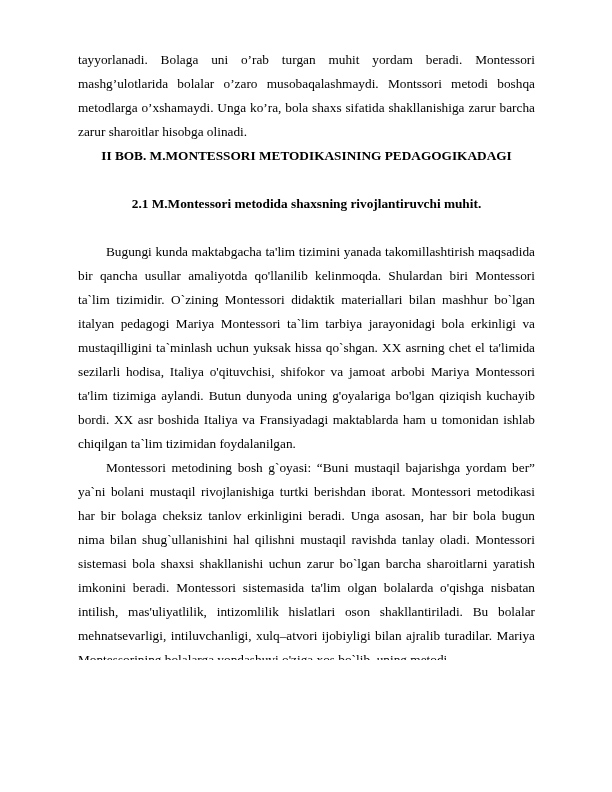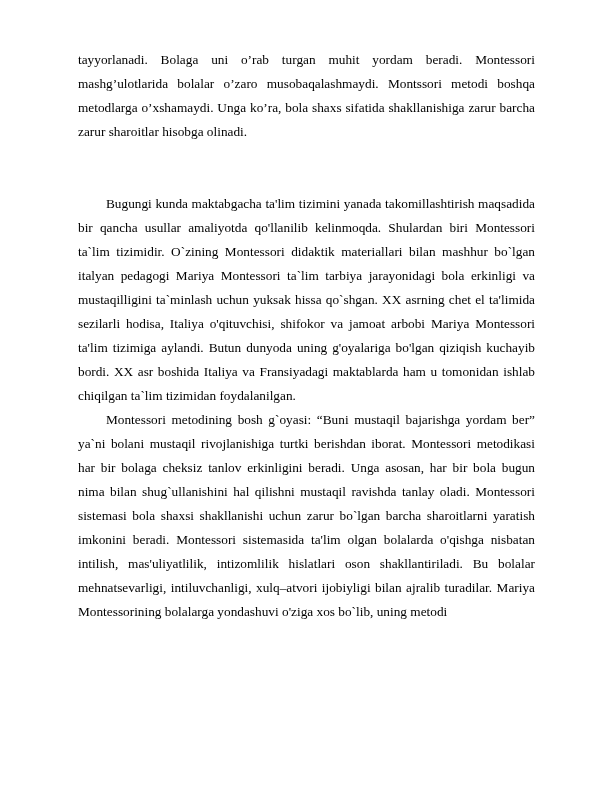--- a/index.html
+++ b/index.html
@@ -65,24 +65,26 @@
 </style>
 </head>
 <body>
 
 <div class="page">
 
   <div class="content">
 
     <p class="body-par no-indent">tayyorlanadi. Bolaga uni o’rab turgan muhit yordam beradi. Montessori mashg’ulotlarida bolalar o’zaro musobaqalashmaydi. Montssori metodi boshqa metodlarga o’xshamaydi. Unga ko’ra, bola shaxs sifatida shakllanishiga zarur barcha zarur sharoitlar hisobga olinadi.</p>
 
+    <h1 class="chapter-heading">II BOB. M.MONTESSORI METODIKASINING PEDAGOGIKADAGI</h1>
 
 
     <div class="spacer-line"></div>
 
+    <h2 class="section-heading">2.1 M.Montessori metodida shaxsning rivojlantiruvchi muhit.</h2>
 
     <div class="spacer-line"></div>
 
     <p class="body-par">Bugungi kunda maktabgacha ta'lim tizimini yanada takomillashtirish maqsadida bir qancha usullar amaliyotda qo'llanilib kelinmoqda. Shulardan biri Montessori ta`lim tizimidir. O`zining Montessori didaktik materiallari bilan mashhur bo`lgan italyan pedagogi  Mariya Montessori  ta`lim tarbiya jarayonidagi bola erkinligi va mustaqilligini ta`minlash uchun yuksak hissa qo`shgan. XX asrning chet el ta'limida sezilarli hodisa, Italiya o'qituvchisi, shifokor va jamoat arbobi Mariya Montessori ta'lim tizimiga aylandi. Butun dunyoda uning g'oyalariga bo'lgan qiziqish kuchayib bordi. XX asr boshida Italiya va Fransiyadagi maktablarda ham u tomonidan ishlab chiqilgan ta`lim tizimidan foydalanilgan.</p>
 
     <p class="body-par">Montessori metodining bosh g`oyasi: “Buni mustaqil bajarishga yordam ber” ya`ni bolani mustaqil rivojlanishiga turtki berishdan iborat. Montessori metodikasi har bir bolaga cheksiz tanlov erkinligini beradi. Unga asosan, har bir bola bugun nima bilan shug`ullanishini hal qilishni mustaqil ravishda tanlay oladi. Montessori sistemasi bola shaxsi shakllanishi uchun zarur bo`lgan barcha sharoitlarni yaratish imkonini beradi. Montessori sistemasida ta'lim olgan bolalarda o'qishga nisbatan intilish, mas'uliyatlilik, intizomlilik hislatlari oson shakllantiriladi. Bu bolalar mehnatsevarligi, intiluvchanligi, xulq–atvori ijobiyligi bilan ajralib turadilar. Mariya Montessorining bolalarga yondashuvi o'ziga xos bo`lib, uning metodi</p>
 
   </div>
 
   <div class="page-number">2</div>

